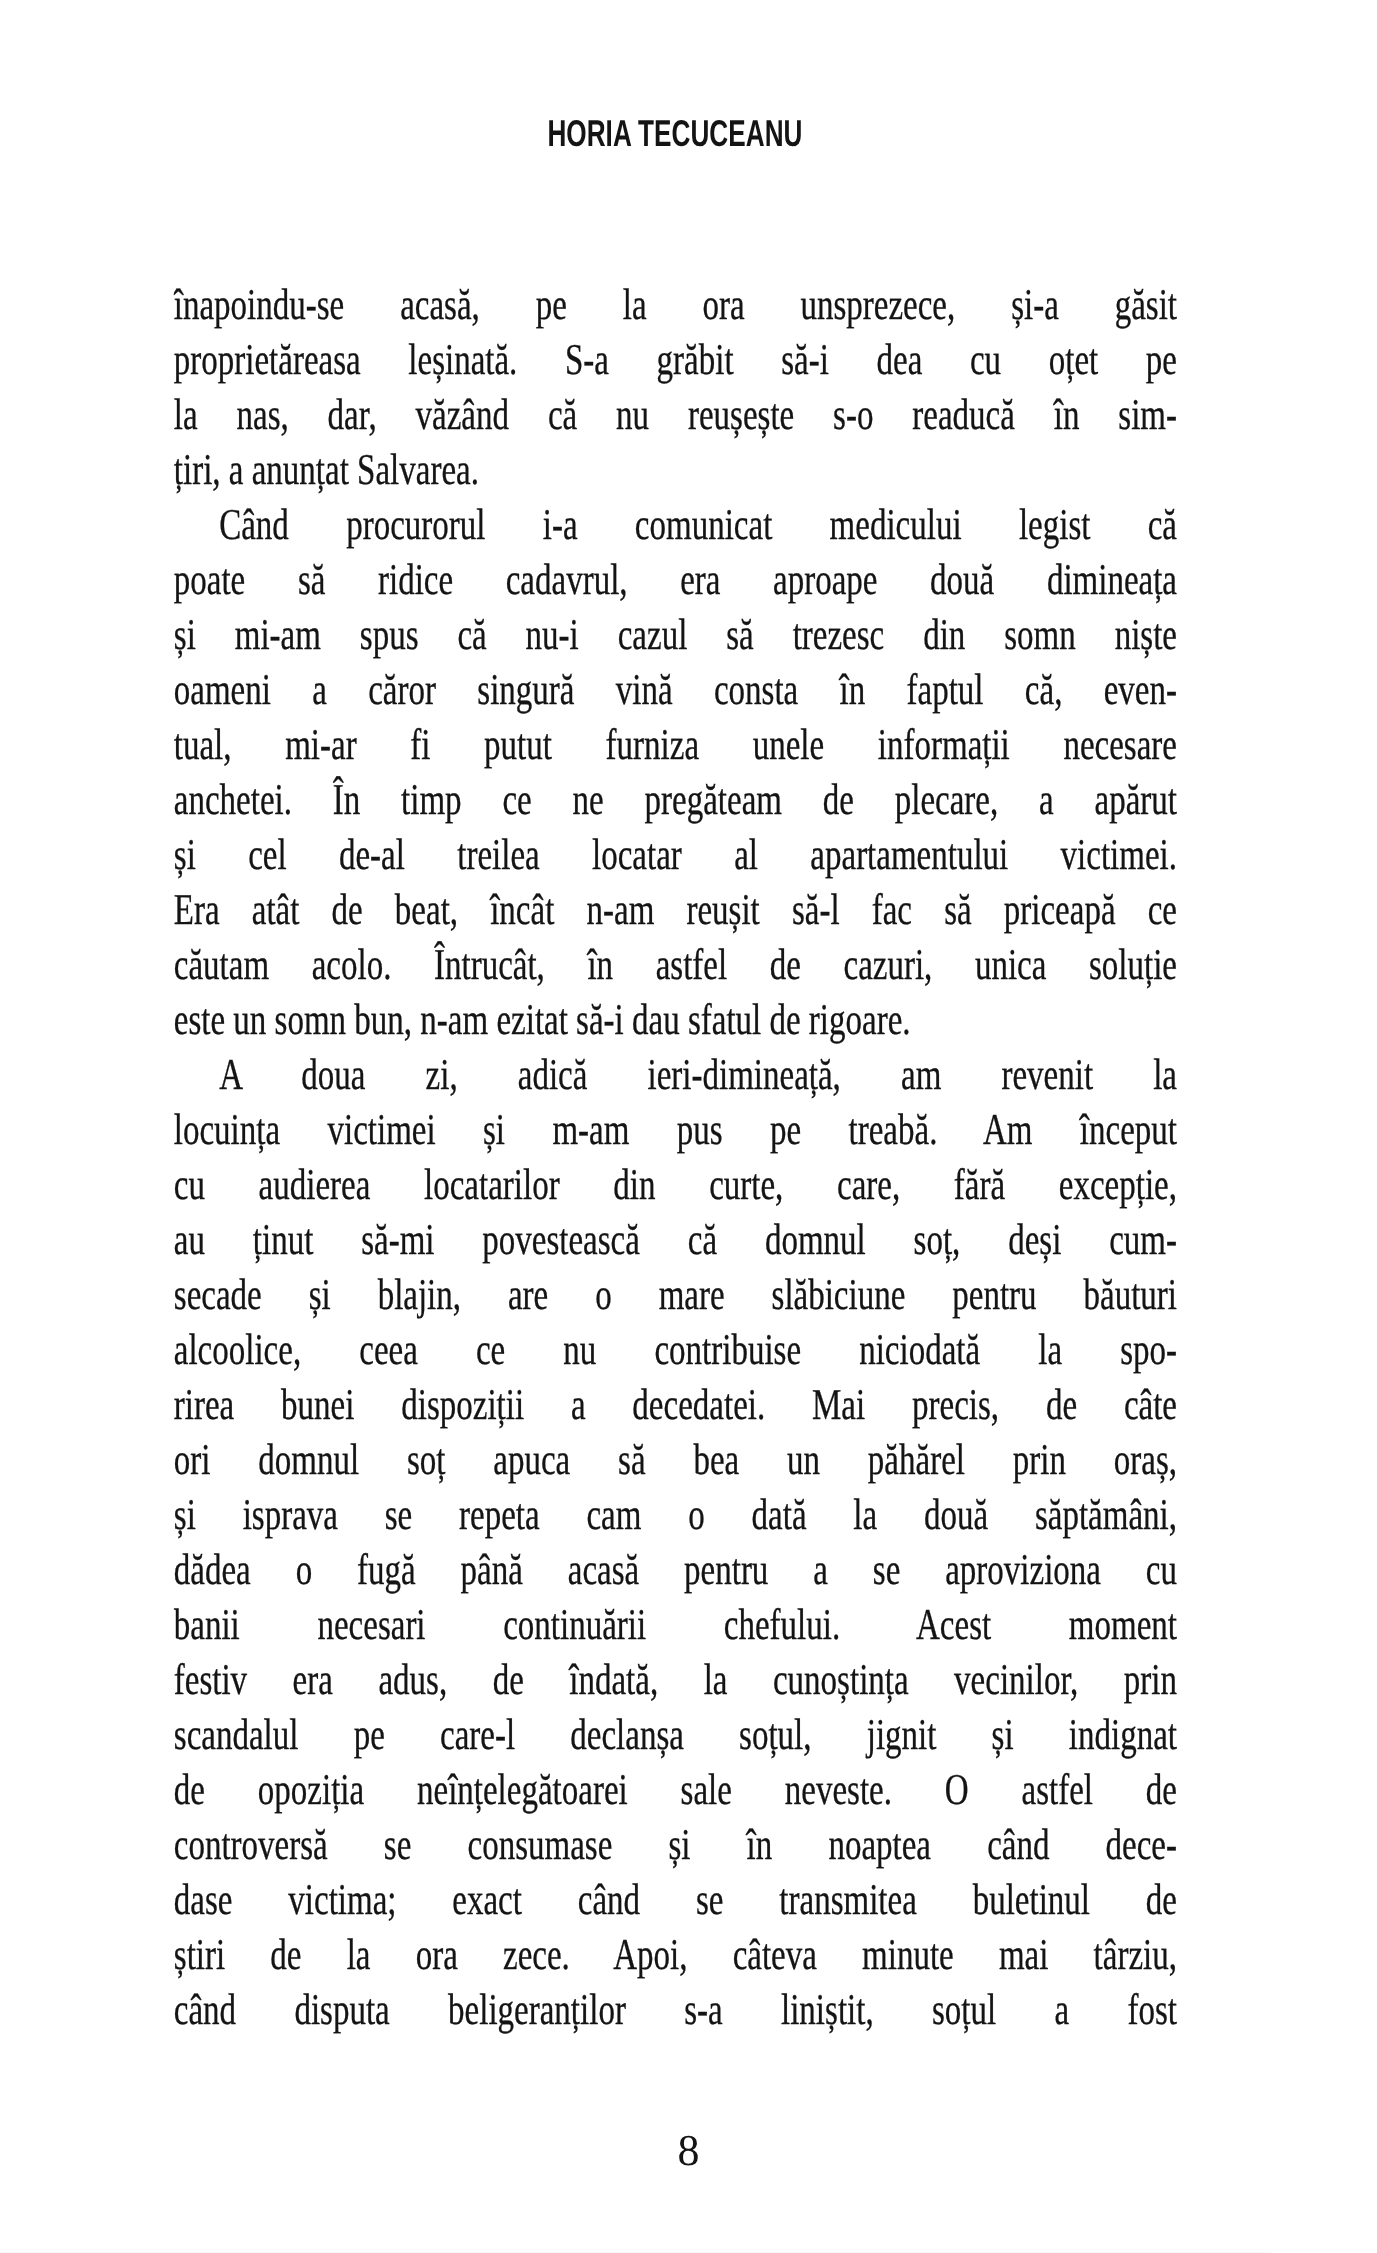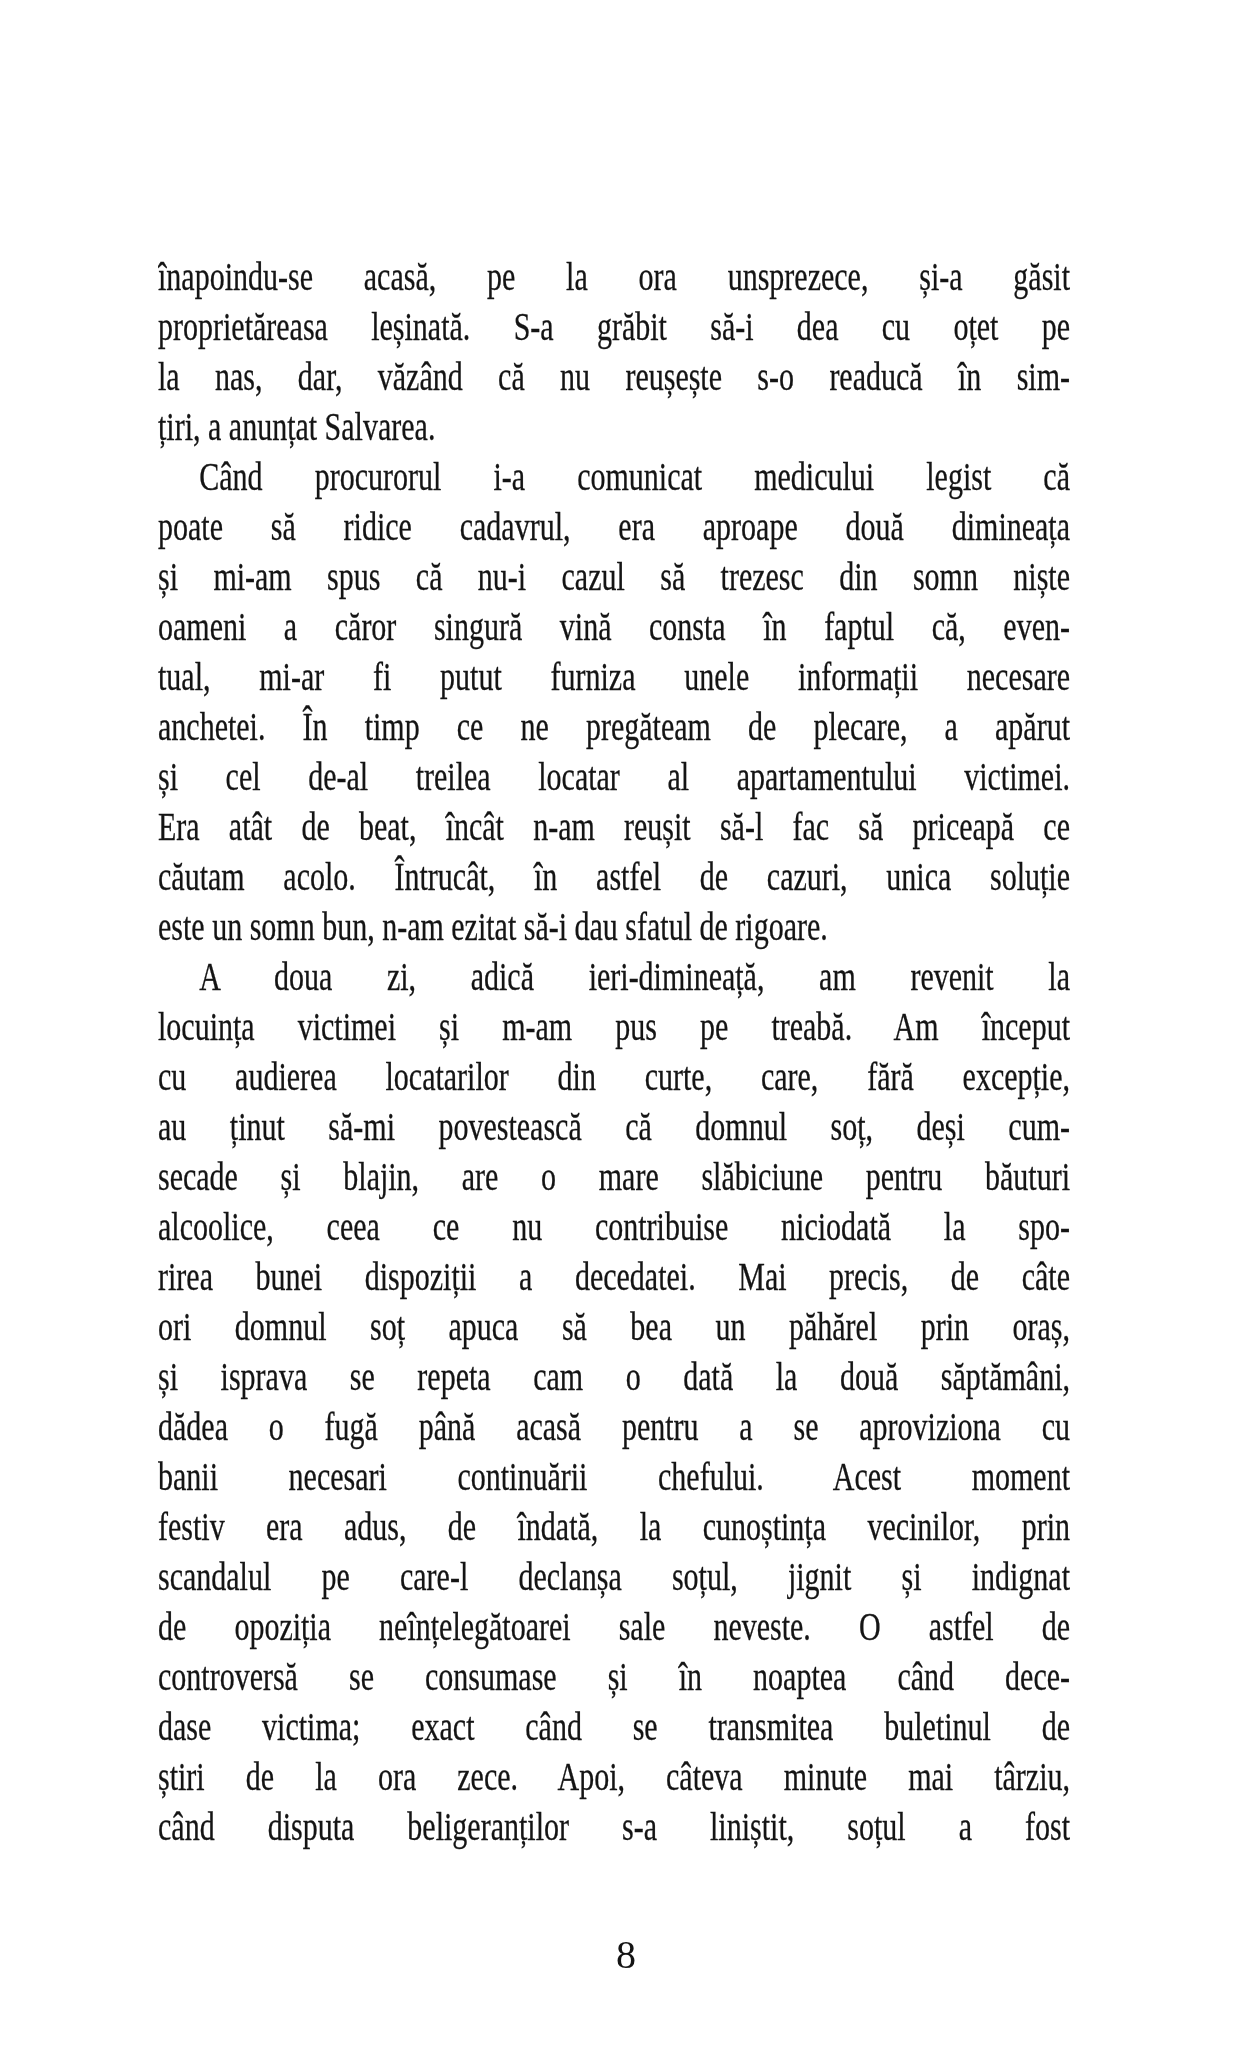--- a/index.html
+++ b/index.html
@@ -77,20 +77,23 @@
     width: 1252px;
     text-align: center;
     font-size: 40px;
     line-height: 50px;
   }
 </style>
 </head>
 <body>
 
 <div class="page">
+  <div class="running-head-wrap">
+    <div class="running-head">HORIA TECUCEANU</div>
+  </div>
 
   <div class="page-body">
       <div class="paragraph">
         <div class="line">înapoindu-se acasă, pe la ora unsprezece, și-a găsit</div>
         <div class="line">proprietăreasa leșinată. S-a grăbit să-i dea cu oțet pe</div>
         <div class="line">la nas, dar, văzând că nu reușește s-o readucă în sim-</div>
         <div class="line para-end">țiri, a anunțat Salvarea.</div>
       </div>
       <div class="paragraph indent">
         <div class="line first">Când procurorul i-a comunicat medicului legist că</div>

